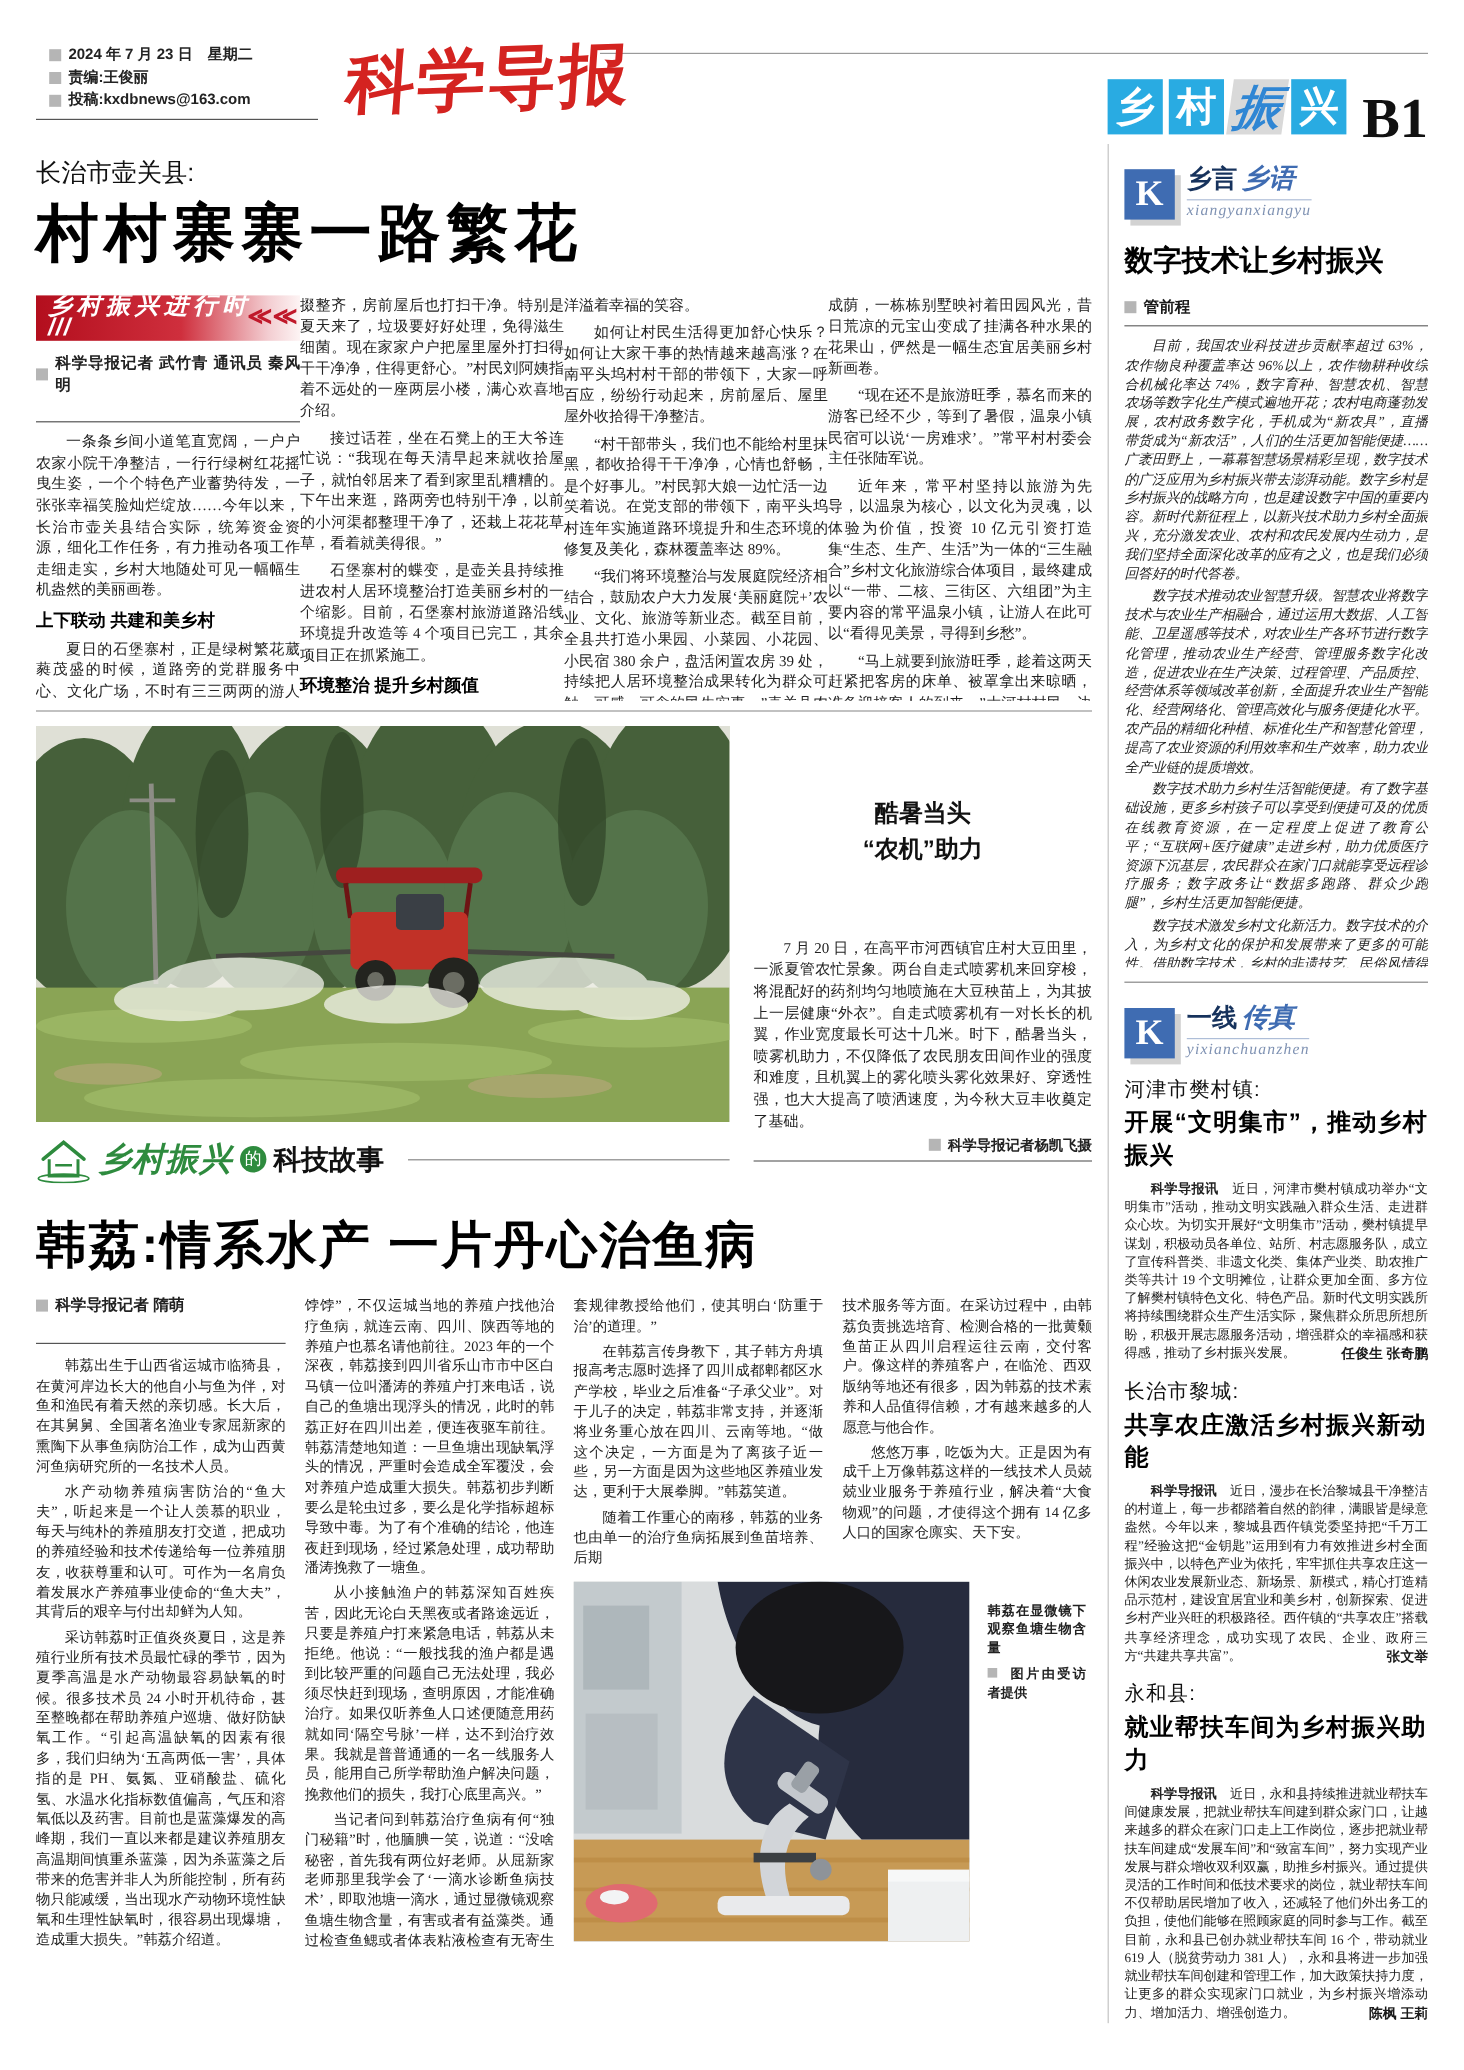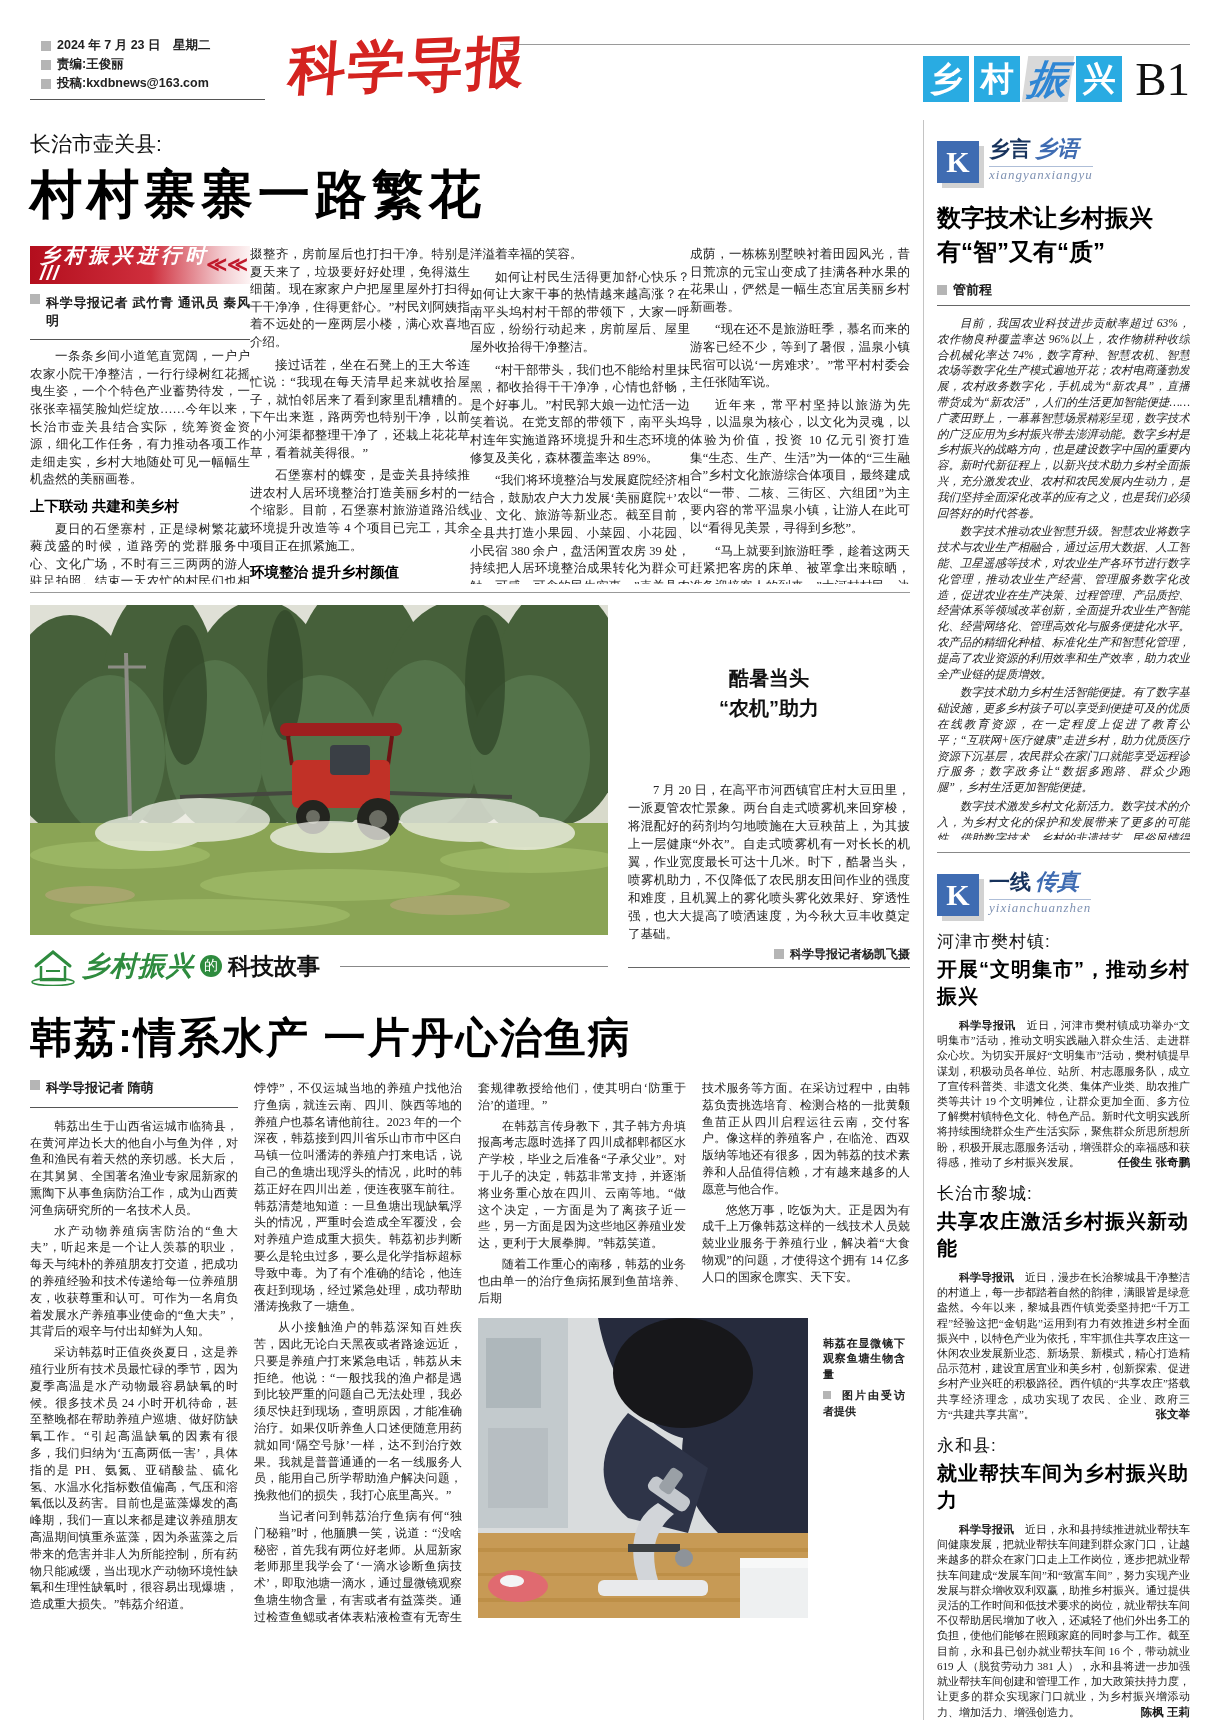--- a/index.html
+++ b/index.html
@@ -16,21 +16,21 @@
                line-height:19px; display:flex; align-items:center; color:#222;padding-left:11px; }
   .sq { display:inline-block; width:10px; height:10px; background:#b5b5b5; margin-right:6px; flex:0 0 auto; }
   .masthead { font-size:57px; font-weight:bold; color:#d42320; margin-left:24px; margin-top:6px;
               font-family:"DejaVu Serif",serif; transform:skewX(-6deg) rotate(-2deg); letter-spacing:2px; }
   .banner { position:absolute; right:0; top:30px; display:flex; align-items:center; gap:5px; }
   .char-box { width:46px; height:46px; background:#29abe2; color:#fff; font-size:33px; font-weight:bold;
               display:flex; align-items:center; justify-content:center;
               font-family:"Liberation Sans",sans-serif; }
   .char-box.alt { background:#d9d9d9; color:#2f86d4; font-family:"DejaVu Serif",serif;
                   font-style:italic; transform:skewX(-8deg); font-size:40px; }
-  .pageno { font-size:47px; font-weight:normal; font-family:"Liberation Serif",serif; color:#111; margin-left:8px; }
+  .pageno { font-size:47px; font-weight:bold; font-family:"Liberation Serif",serif; color:#111; margin-left:8px;margin-top:20px; }
 
   
   .content { display:flex; margin-top:6px; }
   .left-region { width:880px; }
   .vrule { width:1px; background:#c4c4c4; margin:0 13px; }
   .sidebar { flex:1; min-width:0; }
 
   
   .kicker { font-size:21px; font-family:"Liberation Sans",sans-serif; margin:10px 0 2px; color:#111; }
   .lead-headline { font-size:52px; font-weight:900; font-family:"Liberation Sans",sans-serif;
@@ -39,21 +39,21 @@
   .lcol { flex:1; min-width:0; font-size:12.5px; line-height:17.6px; text-align:justify; color:#222; }
   .lcol p { text-indent:2em; margin-bottom:5px; }
   .subhead { font-weight:bold; font-size:14.5px; font-family:"Liberation Sans",sans-serif;
              margin:9px 0 7px; text-indent:0 !important; color:#000; }
   .badge-red { display:flex; align-items:center; height:38px; margin-bottom:10px;
                background:linear-gradient(90deg,#b30e1d 0%,#cf2f3d 55%,#f3cdd1 88%,#fdf4f4 100%); }
   .badge-red .btxt { color:#fff; font-weight:bold; font-style:italic; font-size:20px;
                      font-family:"Liberation Sans",sans-serif; padding-left:10px; letter-spacing:1px; }
   .badge-red .bmarks { margin-left:auto; color:#c0182a; font-size:20px; font-weight:bold; padding-right:2px; }
   .byline { font-size:13px; font-weight:bold; font-family:"Liberation Sans",sans-serif;
-            border-bottom:1px solid #555; padding-bottom:10px; margin-bottom:8px; display:flex; }
+            border-bottom:1px solid #555; padding-bottom:22px; margin-bottom:8px; display:flex; align-items:center; }
 
   
   .photo-row { display:flex; gap:20px; border-top:1px solid #999; margin-top:8px; padding-top:12px; height:408px; }
   .photo-col { width:578px; flex:0 0 auto; }
   .photo1 { width:578px; height:330px; overflow:hidden; background:#cfd2c2; }
   .cap-panel { flex:1; min-width:0; display:flex; flex-direction:column; }
   .cap-title { text-align:center; font-weight:bold; font-size:20px; font-family:"Liberation Sans",sans-serif;
                line-height:30px; margin-top:58px; color:#111; }
   .cap-text { margin-top:58px; font-size:12.5px; line-height:18px; text-align:justify; color:#222; }
   .cap-text .ind { text-indent:2em; }
@@ -349,21 +349,20 @@
         <div class="side-badge">
           <div class="kbox">K</div>
           <div class="side-badge-text">
             <span class="t1">乡言</span>
             <span class="t2">乡语</span>
             <div class="pinyin">xiangyanxiangyu</div>
           </div>
         </div>
         <h3 class="op-headline">
           <div>数字技术让乡村振兴</div>
-          <div>有“智”又有“质”</div>
         </h3>
         <div class="op-author">
             <span class="sq"></span>
             <span>管前程</span>
           </div>
         <div class="op-body">
           <p>目前，我国农业科技进步贡献率超过 63%，农作物良种覆盖率达 96%以上，农作物耕种收综合机械化率达 74%，数字育种、智慧农机、智慧农场等数字化生产模式遍地开花；农村电商蓬勃发展，农村政务数字化，手机成为“新农具”，直播带货成为“新农活”，人们的生活更加智能便捷……广袤田野上，一幕幕智慧场景精彩呈现，数字技术的广泛应用为乡村振兴带去澎湃动能。数字乡村是乡村振兴的战略方向，也是建设数字中国的重要内容。新时代新征程上，以新兴技术助力乡村全面振兴，充分激发农业、农村和农民发展内生动力，是我们坚持全面深化改革的应有之义，也是我们必须回答好的时代答卷。</p>
           <p>数字技术推动农业智慧升级。智慧农业将数字技术与农业生产相融合，通过运用大数据、人工智能、卫星遥感等技术，对农业生产各环节进行数字化管理，推动农业生产经营、管理服务数字化改造，促进农业在生产决策、过程管理、产品质控、经营体系等领域改革创新，全面提升农业生产智能化、经营网络化、管理高效化与服务便捷化水平。农产品的精细化种植、标准化生产和智慧化管理，提高了农业资源的利用效率和生产效率，助力农业全产业链的提质增效。</p>
           <p>数字技术助力乡村生活智能便捷。有了数字基础设施，更多乡村孩子可以享受到便捷可及的优质在线教育资源，在一定程度上促进了教育公平；“互联网+医疗健康”走进乡村，助力优质医疗资源下沉基层，农民群众在家门口就能享受远程诊疗服务；数字政务让“数据多跑路、群众少跑腿”，乡村生活更加智能便捷。</p>
           <p>数字技术激发乡村文化新活力。数字技术的介入，为乡村文化的保护和发展带来了更多的可能性。借助数字技术，乡村的非遗技艺、民俗风情得以数字化记录和传播，焕发出新的生机；短视频、直播等平台让乡土文化走出大山，带火了乡村旅游，拓宽了增收渠道，深刻影响和改变着乡村的文化生态。</p>

